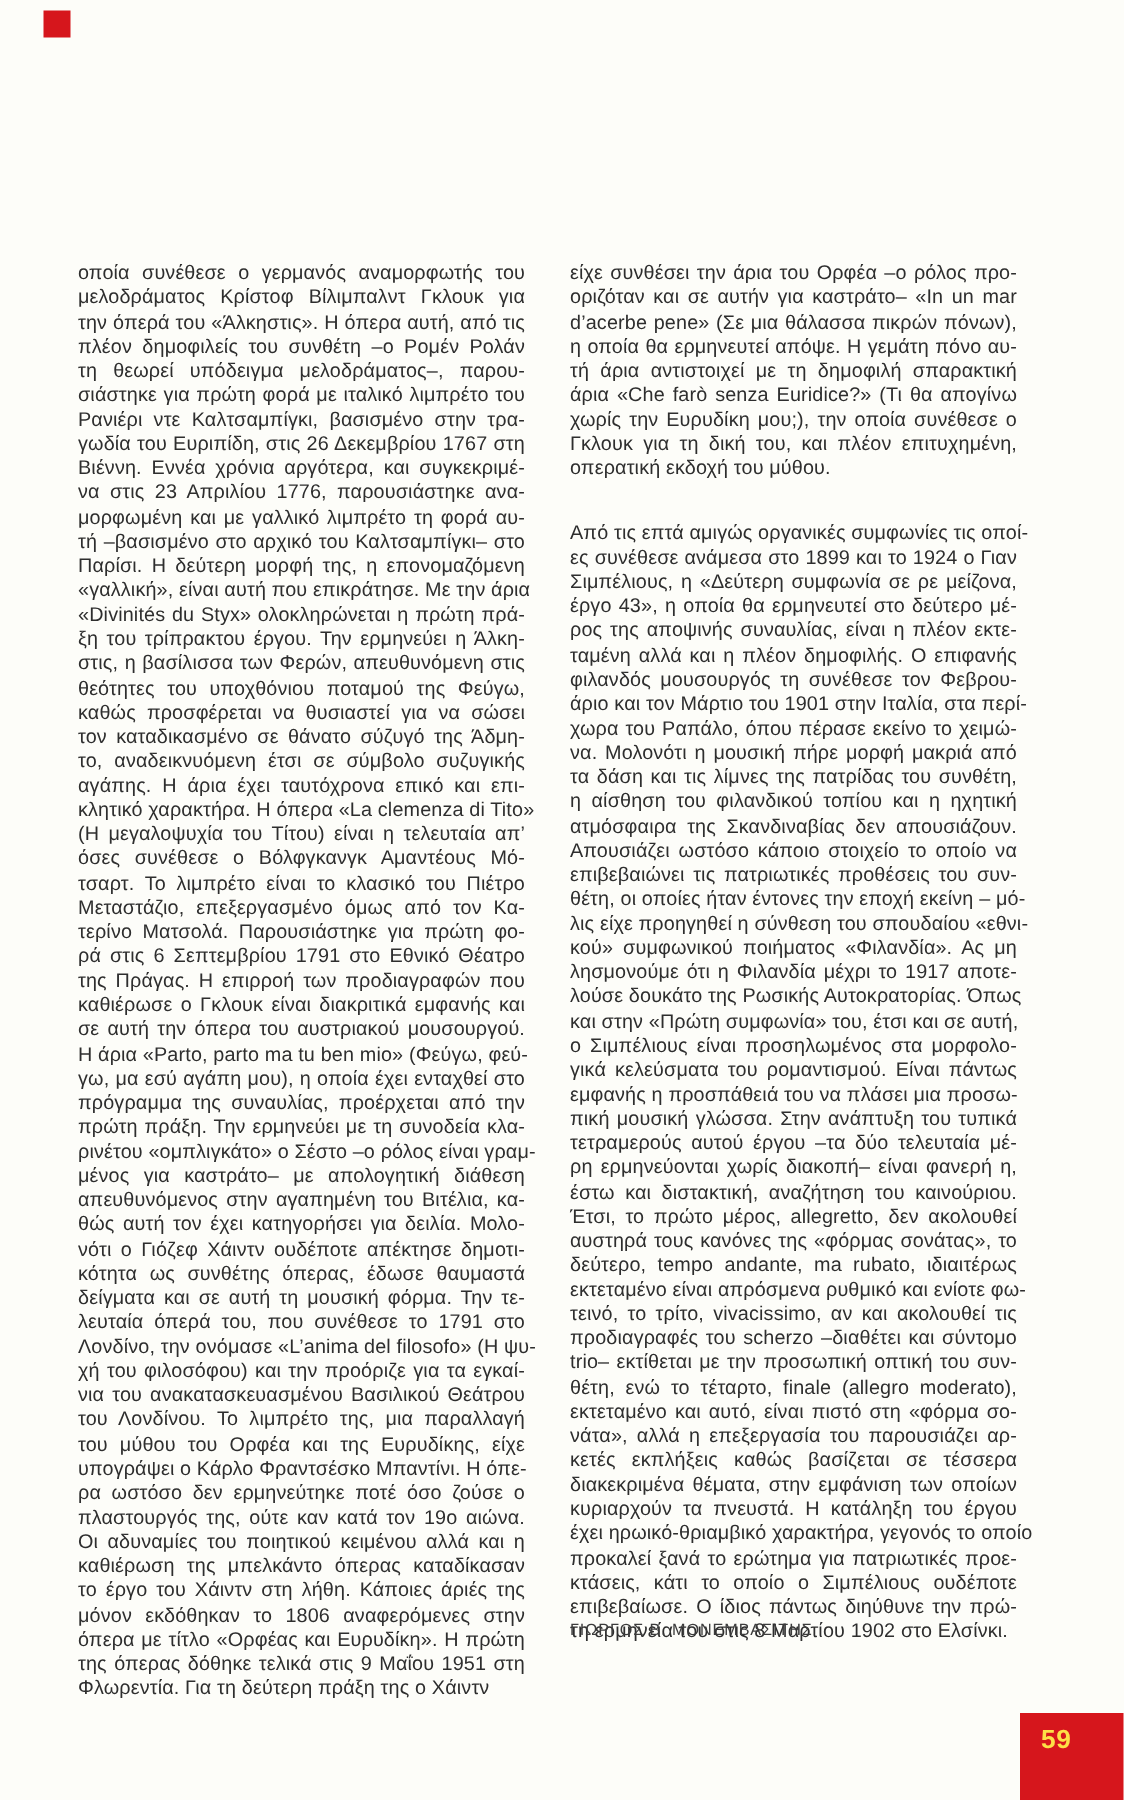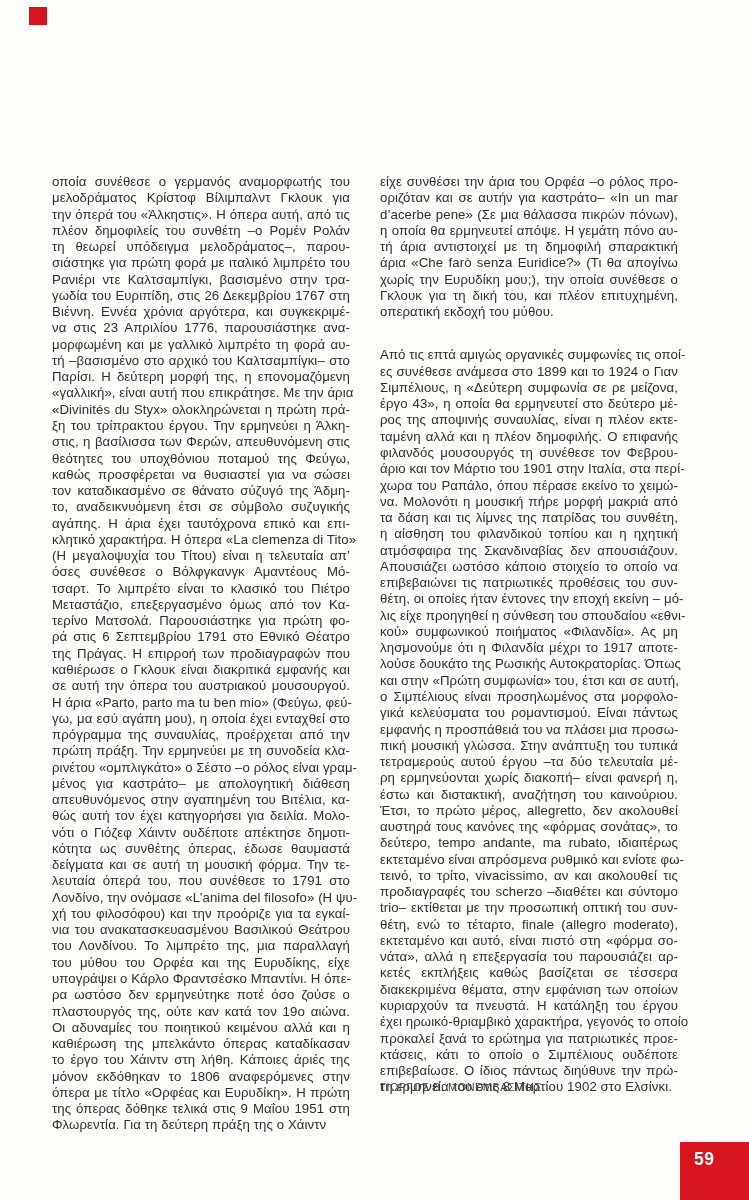--- a/index.html
+++ b/index.html
@@ -31,21 +31,21 @@
     height:16.28px;
   }
   .line.end{text-align-last:left;white-space:normal;}
   .byline{
     position:absolute;left:380px;top:1081px;width:298px;
     text-align:left;font-size:10.8px;letter-spacing:0.6px;
     color:#3c3c3c;
   }
   .folio{
     position:absolute;left:680px;top:1142px;right:0;bottom:0;
-    color:#ffffff;
+    color:#fde047;
   }
   .folio .num{
     display:block;padding:7px 0 0 14px;
     font-size:17.5px;font-weight:bold;letter-spacing:0.5px;
   }
 </style>
 </head>
 <body>
 
 <div class="page">

